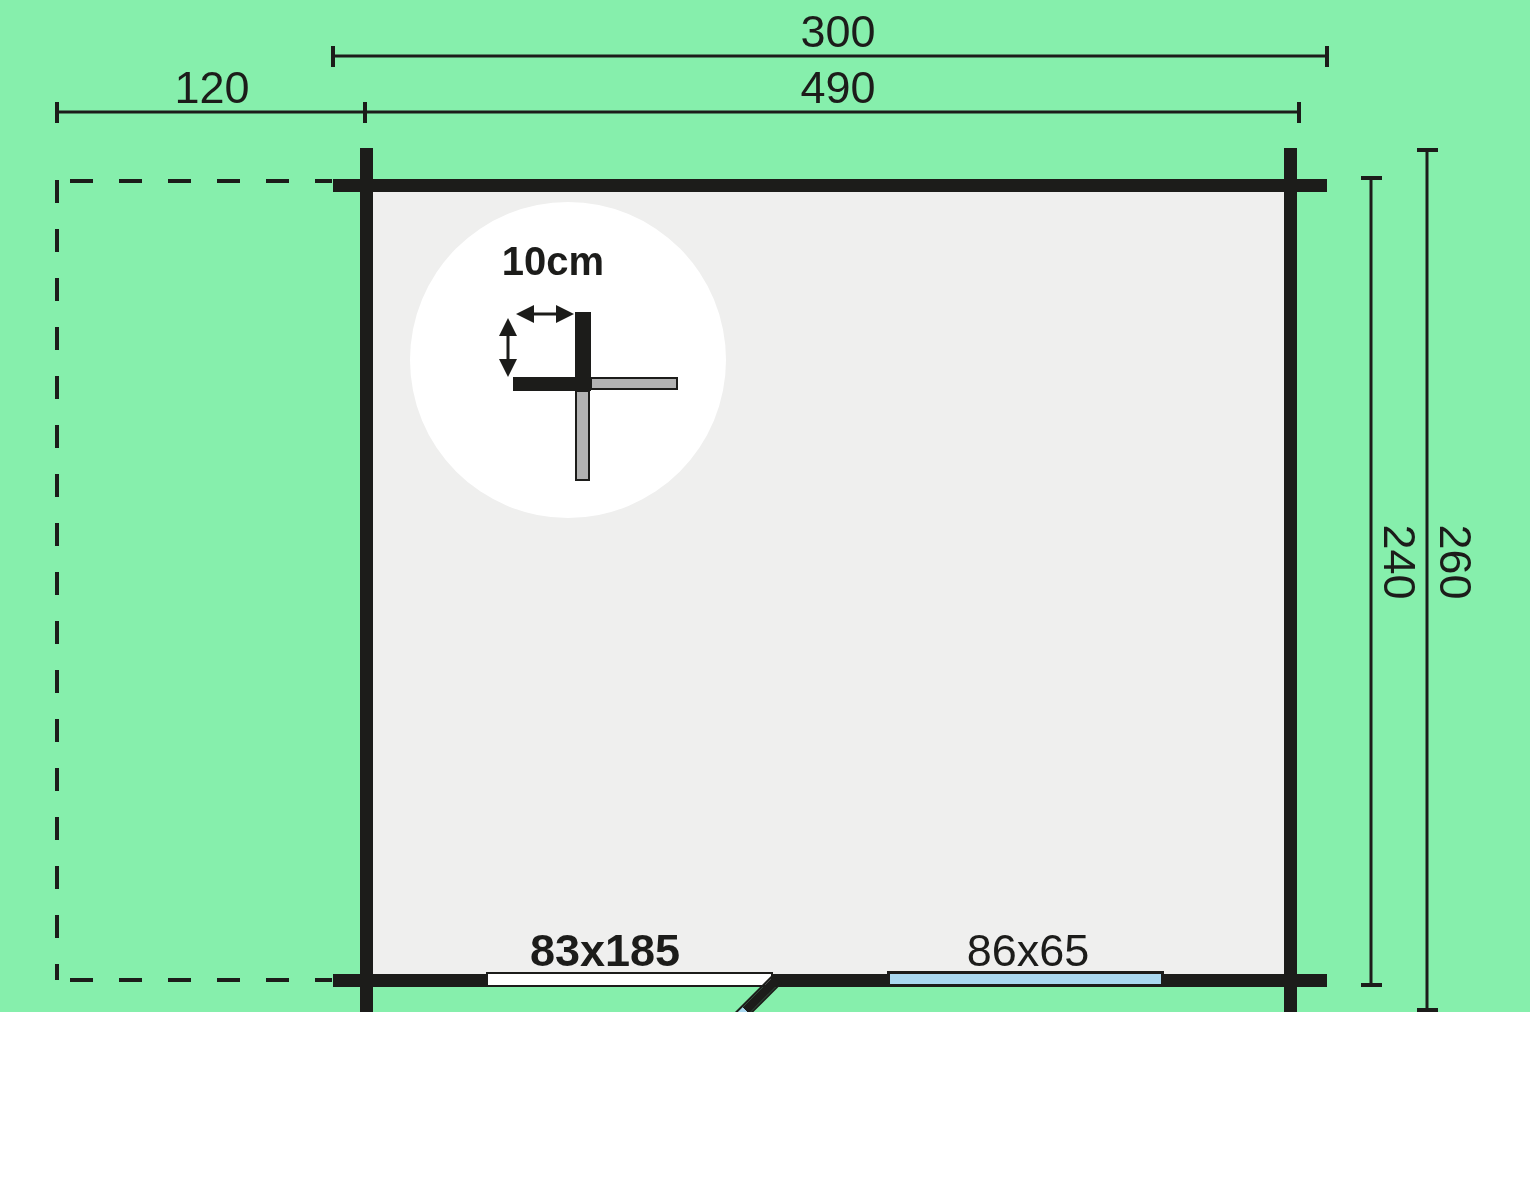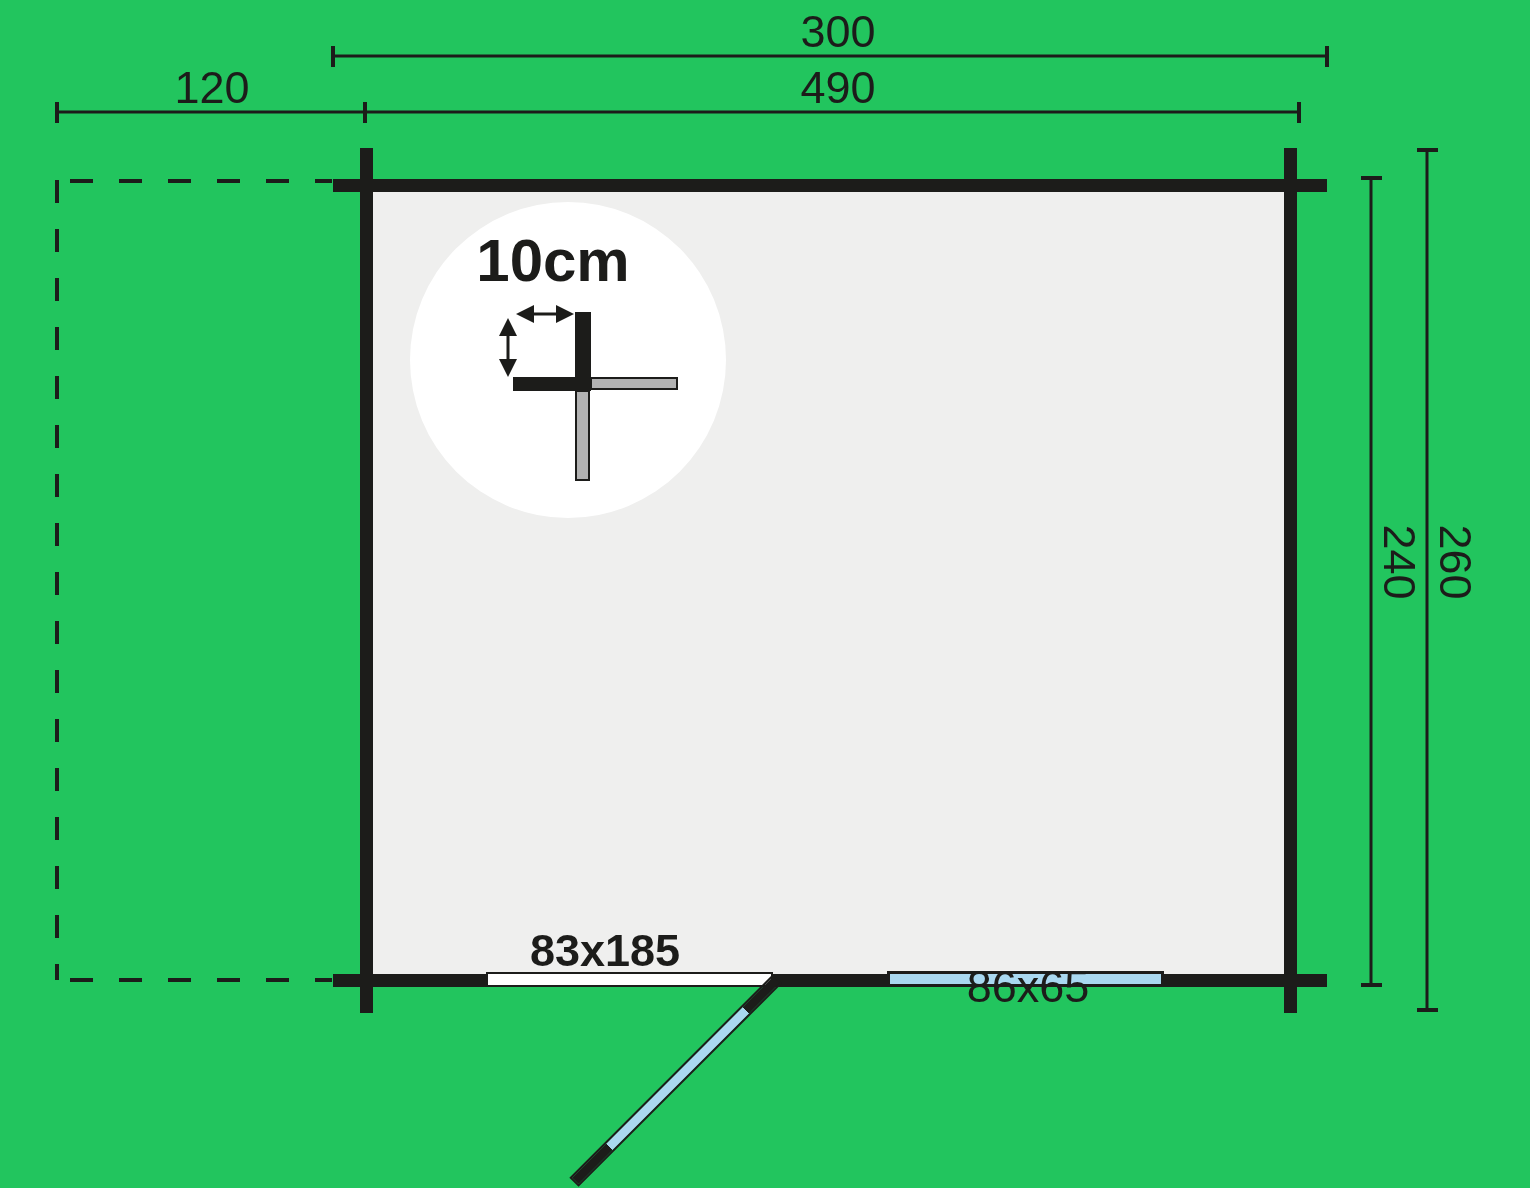--- a/index.html
+++ b/index.html
@@ -1,19 +1,19 @@
 <!DOCTYPE html>
 <html><head>
 <meta charset="utf-8">
 <style>
   html,body{margin:0;padding:0;background:#ffffff;}
   .canvas{
     position:relative;
-    width:1530px;height:1188px;
-    background:#22c55e;
+    width:1530px;height:1012px;
+    background:#86efac;
     font-family:"Liberation Sans", sans-serif;
     color:#1c1c1a;
     overflow:hidden;
   }
   .abs{position:absolute;}
   
   .floor{left:366px;top:185px;width:924px;height:795px;background:#efefee;z-index:1;}
   .wall{background:#1c1c1a;z-index:4;}
   .wall-top{left:333px;top:179px;width:994px;height:13px;}
   .wall-bottom{left:333px;top:974px;width:994px;height:13px;}
@@ -40,22 +40,22 @@
   .dbar-black-h{left:513px;top:377px;width:78px;height:14px;background:#1c1c1a;}
   
   .linework{left:0;top:0;width:1530px;height:1188px;z-index:7;pointer-events:none;}
   
   .lbl{position:absolute;font-size:45px;line-height:1;white-space:nowrap;
     transform:translate(-50%,-50%);z-index:8;color:#1c1c1a;}
   .lbl-300{left:838px;top:31px;}
   .lbl-280{left:838px;top:87px;}
   .lbl-120{left:212px;top:87px;}
   .lbl-door{left:605px;top:950px;font-weight:bold;}
-  .lbl-window{left:1028px;top:950px;margin-top:36px;}
-  .lbl-10cm{left:553px;top:261px;font-weight:600;font-size:60px;}
+  .lbl-window{left:1028px;top:950px;}
+  .lbl-10cm{left:553px;top:261px;font-weight:600;font-size:40px;}
   .lbl-vert{position:absolute;font-size:45px;line-height:1.1;white-space:nowrap;
     writing-mode:vertical-rl;transform:translateY(-50%);z-index:8;color:#1c1c1a;}
   .lbl-240{left:1374px;top:562px;}
   .lbl-260{left:1430px;top:562px;}
 </style>
 </head>
 <body>
 
 <div class="canvas">
 

